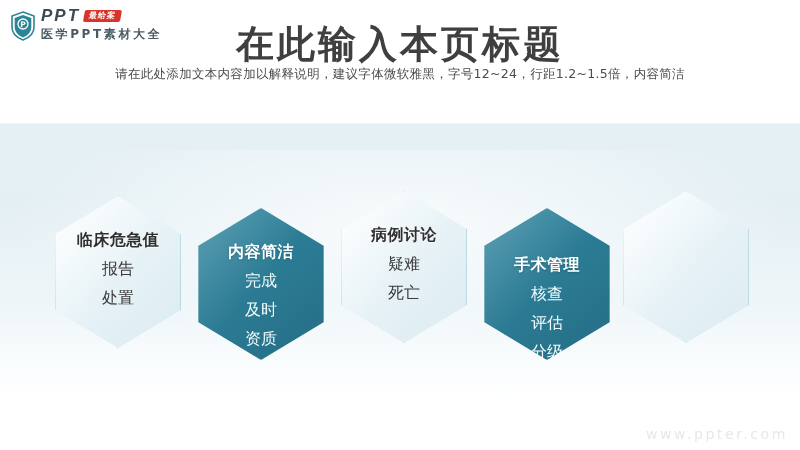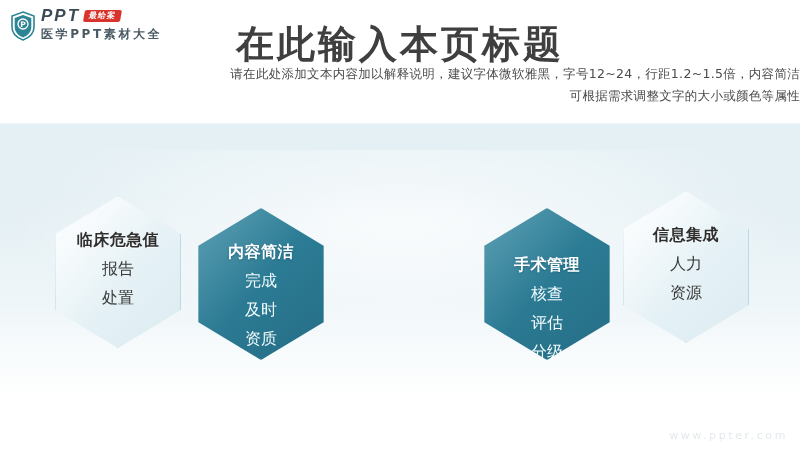--- a/index.html
+++ b/index.html
@@ -59,21 +59,21 @@
     font-family:"DejaVu Sans", sans-serif;
   }
 
   
   #title {
     position:absolute; left:0; right:0; top:19px; text-align:center;
     font-size:38px; font-weight:bold; color:#3f3f3f; letter-spacing:3px;
     font-family:"DejaVu Sans", sans-serif;
   }
   #subtitle {
-    position:absolute; left:0; right:0; top:63px; text-align:right;
+    position:absolute; left:0; right:0; top:63px; text-align:center;
     font-size:12.5px; color:#4b4b4b; line-height:1.75; letter-spacing:.3px;
     font-family:"DejaVu Sans", sans-serif;
   }
   #subtitle div { white-space:nowrap; }
 
   
   #hexrow { position:absolute; left:0; top:0; width:800px; height:328px; }
   .hex {
     position:absolute;
     width:126px; height:152px;
@@ -131,21 +131,21 @@
   
   #hex0 { left:55px;  top:196px; }
   #hex1 { left:198px; top:208px; }
   #hex2 { left:341px; top:191px; }
   #hex3 { left:484px; top:208px;justify-content:flex-end; }
   #hex4 { left:623px; top:191px; }
 
   
   #watermark {
     position:absolute; right:12px; bottom:8px;
-    font-size:11px; color:#e3e9ec; letter-spacing:2.6px;
+    font-size:14px; color:#e3e9ec; letter-spacing:2.6px;
     font-family:"DejaVu Sans", sans-serif;
   }
 </style>
 </head>
 <body>
 
 <div id="slide">
   <div id="bgband"></div>
   <div id="bgsheen"></div>
 
@@ -163,21 +163,20 @@
         <span class="ppt-word">PPT</span>
         <span class="red-tag">最给案</span>
       </span>
       <span class="logo-row2">医学PPT素材大全</span>
     </span>
   </div>
 
   <div id="title">在此输入本页标题</div>
   <div id="subtitle">
     <div>请在此处添加文本内容加以解释说明，建议字体微软雅黑，字号12~24，行距1.2~1.5倍，内容简洁</div>
-    <div>可根据需求调整文字的大小或颜色等属性</div>
   </div>
 
   <div id="hexrow">
 
     <div class="hex light" id="hex0">
       <span class="hex-border"></span>
       <div class="hx-inner">
         <div class="hx-title">临床危急值</div>
         <div class="hx-sub">报告</div>
         <div class="hx-sub">处置</div>
@@ -187,36 +186,39 @@
     <div class="hex teal" id="hex1">
       <span class="hex-border"></span>
       <div class="hx-inner">
         <div class="hx-title">内容简洁</div>
         <div class="hx-sub">完成</div>
         <div class="hx-sub">及时</div>
         <div class="hx-sub">资质</div>
       </div>
     </div>
 
+    <div class="hex light" id="hex2">
+      <span class="hex-border"></span>
+      <div class="hx-inner">
+        <div class="hx-title">病例讨论</div>
+        <div class="hx-sub">疑难</div>
+        <div class="hx-sub">死亡</div>
+      </div>
+    </div>
 
     <div class="hex teal" id="hex3">
       <span class="hex-border"></span>
       <div class="hx-inner">
         <div class="hx-title">手术管理</div>
         <div class="hx-sub">核查</div>
         <div class="hx-sub">评估</div>
         <div class="hx-sub">分级</div>
       </div>
     </div>
 
     <div class="hex light" id="hex4">
       <span class="hex-border"></span>
-      <div class="hx-inner">
-        <div class="hx-title">信息集成</div>
-        <div class="hx-sub">人力</div>
-        <div class="hx-sub">资源</div>
-      </div>
     </div>
 
   </div>
 
   <div id="watermark">www.ppter.com</div>
 </div>
 
 </body></html>

